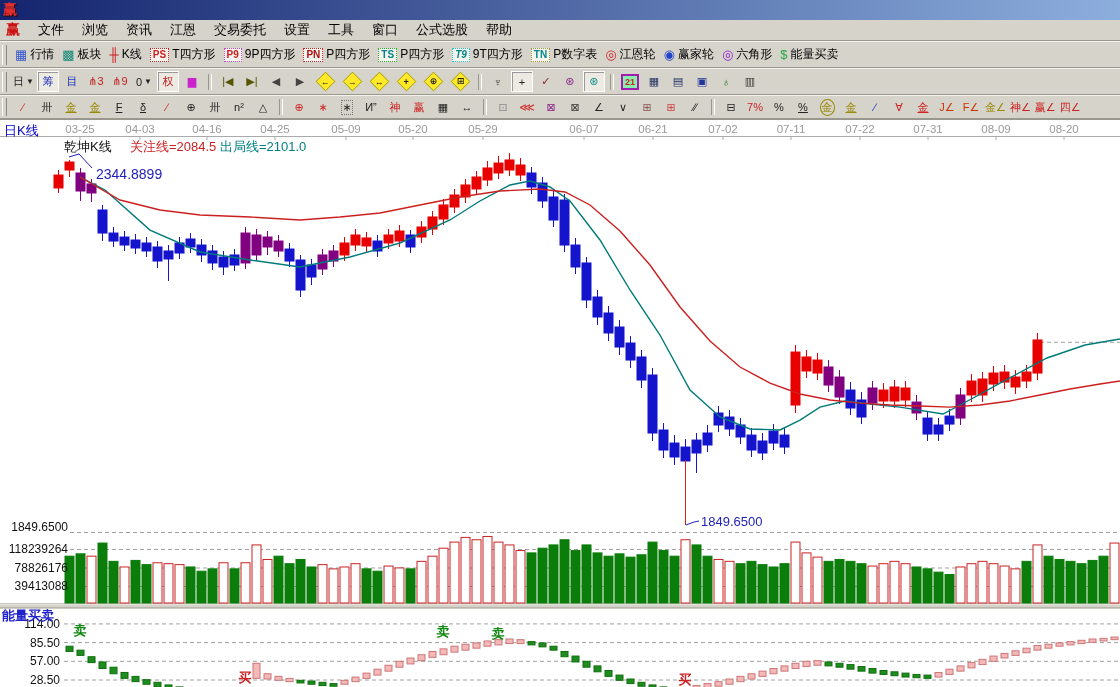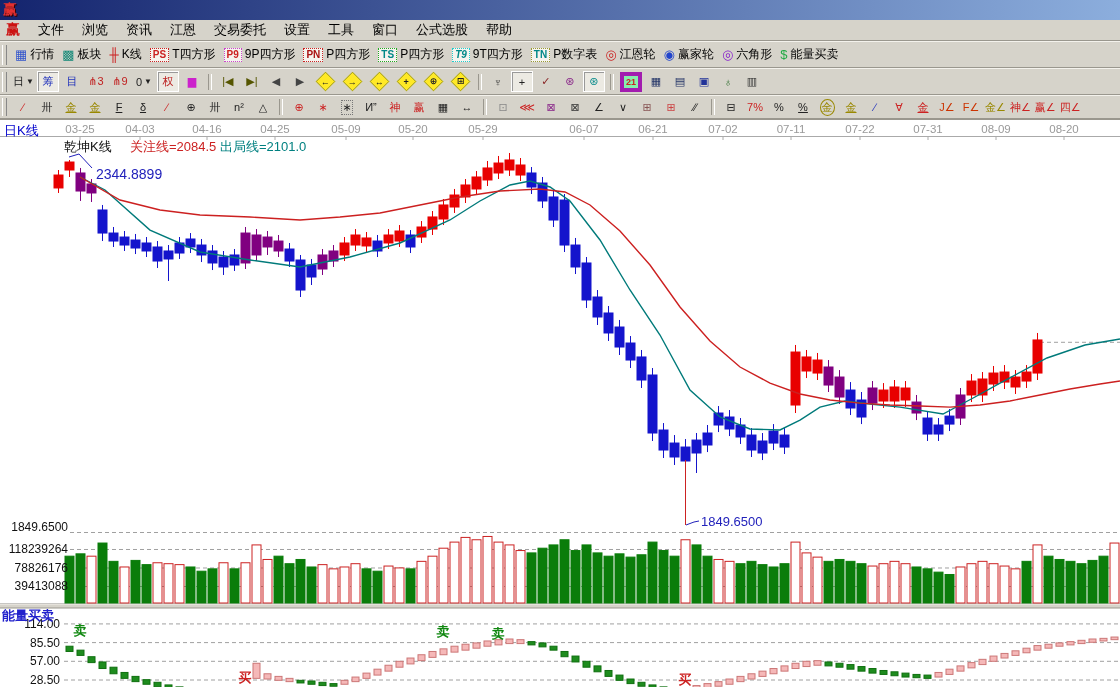--- a/index.html
+++ b/index.html
@@ -30,21 +30,21 @@
   .wheel{font-size:13px;margin-right:3px;}
   .tbtn{min-width:20px;height:19px;display:flex;align-items:center;justify-content:center;
     font-size:12px;margin:0 1px;border:1px solid transparent;color:#222;cursor:default;}
   .tbtn.sel{background:#eceae3;border:1px solid #fff;box-shadow:inset 1px 1px 0 #999;}
   .tbtn.small{font-size:11px;}
   .tbtn .arrow{font-size:8px;margin-left:2px;color:#222;}
   .tsep{width:2px;height:16px;border-left:1px solid #9a978e;border-right:1px solid #fff;margin:0 4px;}
   .dia{width:15px;height:15px;background:#ffe926;border:1px solid #8a8a20;
     transform:rotate(45deg) scale(.82);display:flex;align-items:center;justify-content:center;margin:0 3px;}
   .dia span{transform:rotate(-45deg);font-size:11px;color:#222;font-weight:bold;}
-  .cal{border:4px solid #a21caf;background:#86efac;font-size:9px;font-weight:bold;padding:1px 2px;}
+  .cal{border:2px solid #a21caf;background:#86efac;font-size:9px;font-weight:bold;padding:1px 2px;}
   .boxed{border:1px dotted #777;}
   .circ{border:1px solid #998800;border-radius:50%;padding:0 1px;}
   .und{text-decoration:underline;}
   
   #chart-region{position:relative;width:1120px;height:572px;background:#fff;border-top:1px solid #9a978e;}
   svg{display:block;}
   svg text{font-family:"Liberation Sans","DejaVu Sans",sans-serif;}
 </style>
 </head>
 <body>

